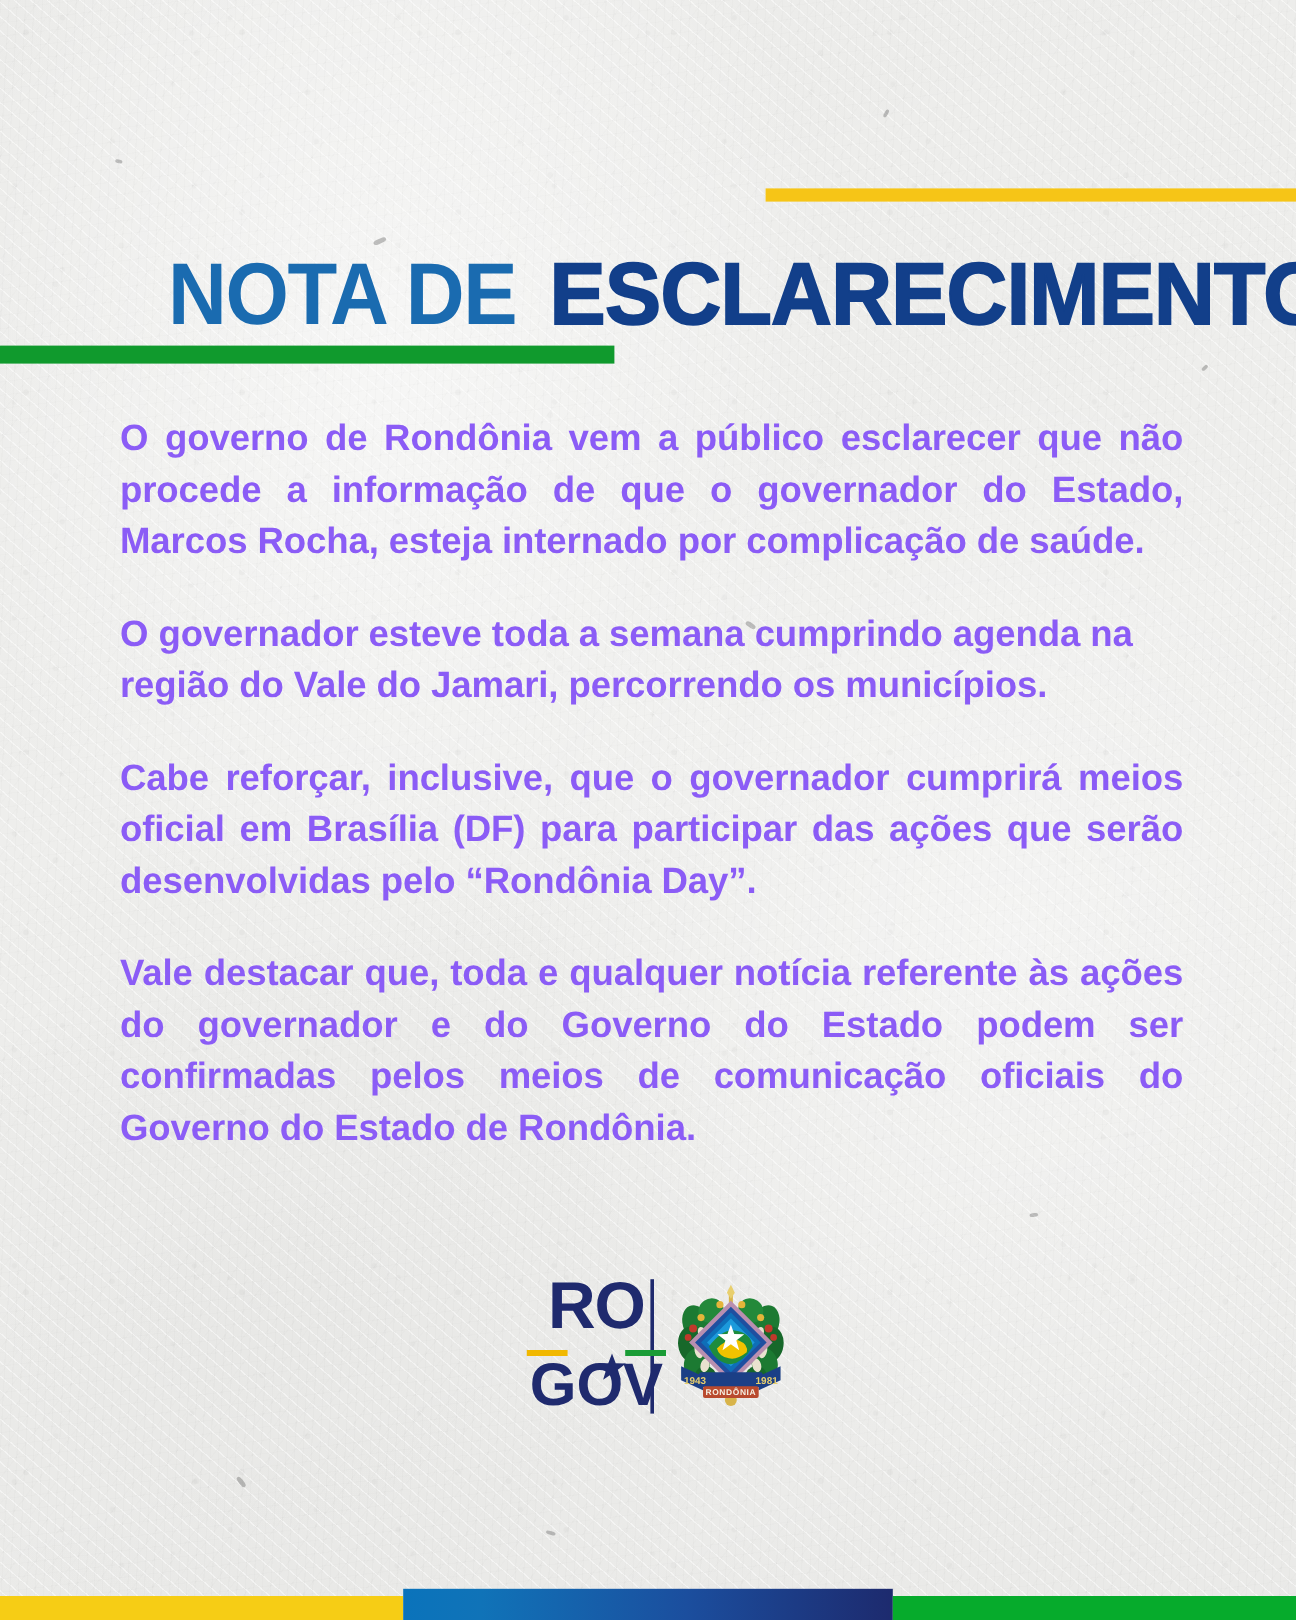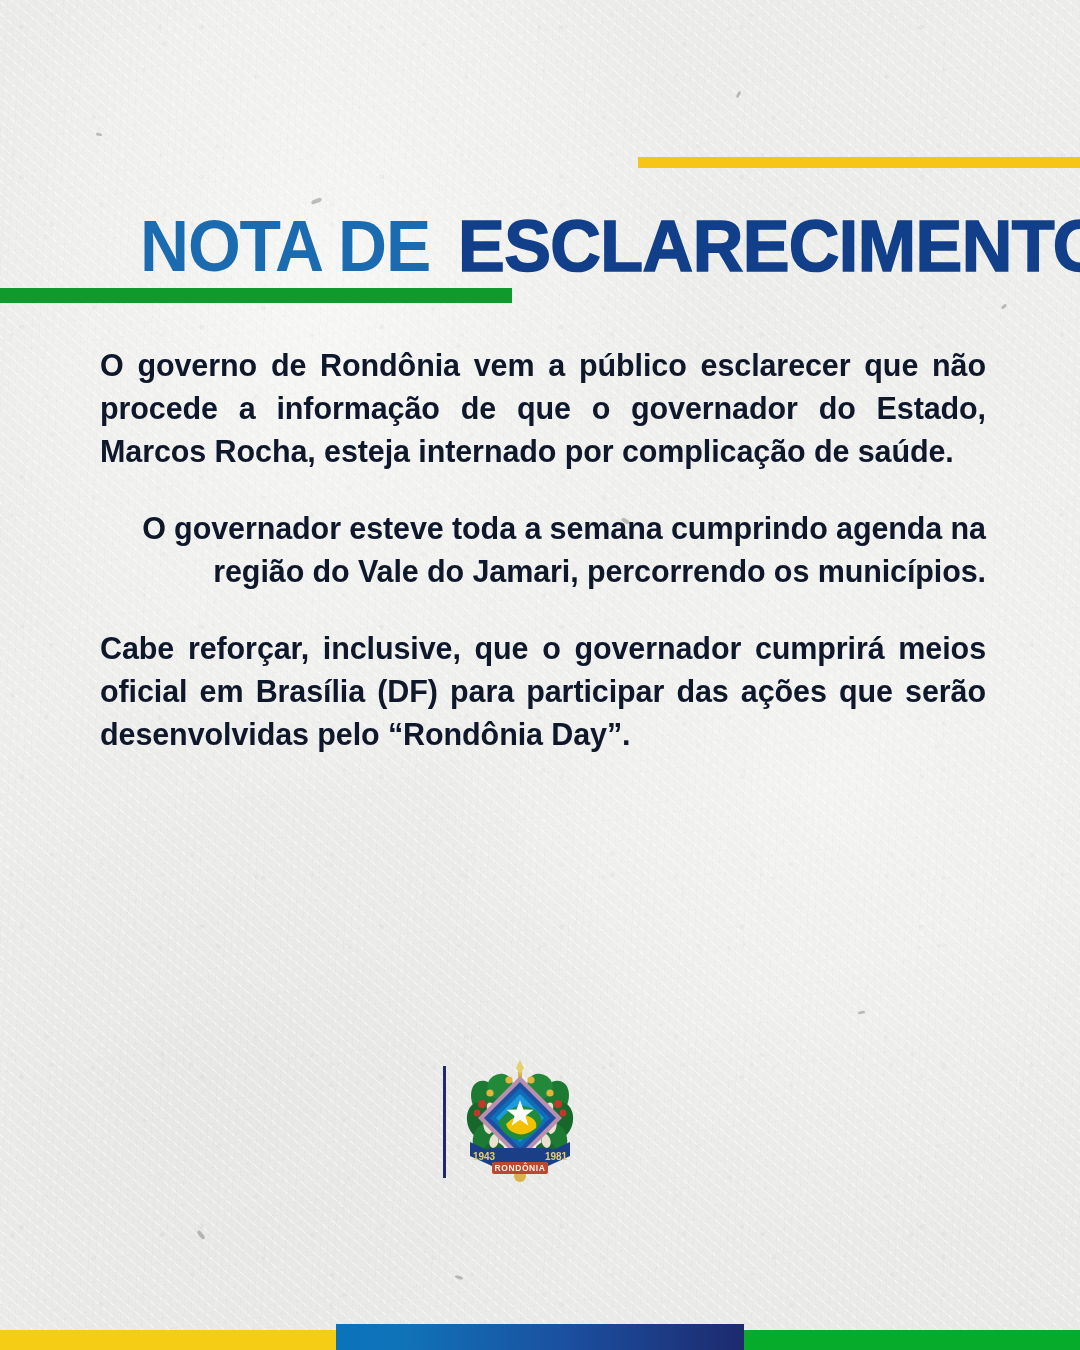--- a/index.html
+++ b/index.html
@@ -126,26 +126,26 @@
     top: 344px;
     width: 886px;
   }
   #body-copy p {
     margin: 0 0 34px 0;
     font-family: "Liberation Sans", sans-serif;
     font-size: 30.5px;
     font-weight: 700;
     line-height: 43px;
     letter-spacing: -0.1px;
-    color: #0f172a;
+    color: #8b5cf6;
     text-align: justify;
     text-justify: inter-word;
   }
   #body-copy p:last-child { margin-bottom: 0; }
-  #body-copy p.nojust { text-align: right; }
+  #body-copy p.nojust { text-align: left; }
 
   
   #logo {
     position: absolute;
     left: 437px;
     top: 1058px;
     width: 220px;
     height: 128px;
     display: flex;
     align-items: center;
@@ -224,24 +224,38 @@
 
   <div id="rule-yellow"></div>
   <div id="rule-green"></div>
 
   <h1 id="title"><span class="t1">NOTA DE</span><span class="t2">ESCLARECIMENTO</span></h1>
 
   <div id="body-copy">
     <p>O governo de Rondônia vem a público esclarecer que não procede a informação de que o governador do Estado, Marcos Rocha, esteja internado por complicação de saúde.</p>
     <p class="nojust">O governador esteve toda a semana cumprindo agenda na região do Vale do Jamari, percorrendo os municípios.</p>
     <p>Cabe reforçar, inclusive, que o governador cumprirá meios oficial em Brasília (DF) para participar das ações que serão desenvolvidas pelo “Rondônia Day”.</p>
+    <p>Vale destacar que, toda e qualquer notícia referente às ações do governador e do Governo do Estado podem ser confirmadas pelos meios de comunicação oficiais do Governo do Estado de Rondônia.</p>
   </div>
 
   <div id="logo">
 
+    <div id="rogov">
+      <div class="ro">RO</div>
+      <div class="midrow">
+        <span class="dash-y"></span>
+        <span class="star">
+          <svg width="26" height="26" viewBox="-13 -13 26 26" aria-hidden="true">
+            <polygon points="0,-12 3.1,-3.9 11.6,-3.7 4.9,1.5 7.4,9.7 0,4.8 -7.4,9.7 -4.9,1.5 -11.6,-3.7 -3.1,-3.9" fill="#1f2a6e"></polygon>
+          </svg>
+        </span>
+        <span class="dash-g"></span>
+      </div>
+      <div class="gov">GOV</div>
+    </div>
 
     <div id="divider"></div>
 
     <svg id="brasao" viewBox="0 0 116 124">
 
       <g>
         <ellipse cx="24" cy="40" rx="14" ry="20" fill="#1c7a32" transform="rotate(-22 24 40)"></ellipse>
         <ellipse cx="18" cy="60" rx="13" ry="18" fill="#17682a" transform="rotate(-8 18 60)"></ellipse>
         <ellipse cx="24" cy="79" rx="13" ry="16" fill="#1c7a32" transform="rotate(16 24 79)"></ellipse>
         <ellipse cx="92" cy="40" rx="14" ry="20" fill="#1c7a32" transform="rotate(22 92 40)"></ellipse>

